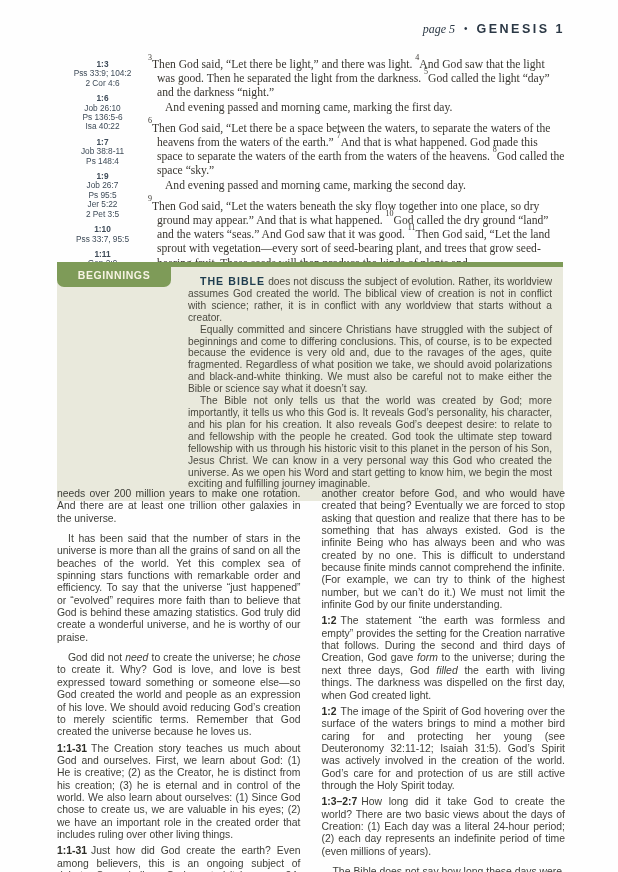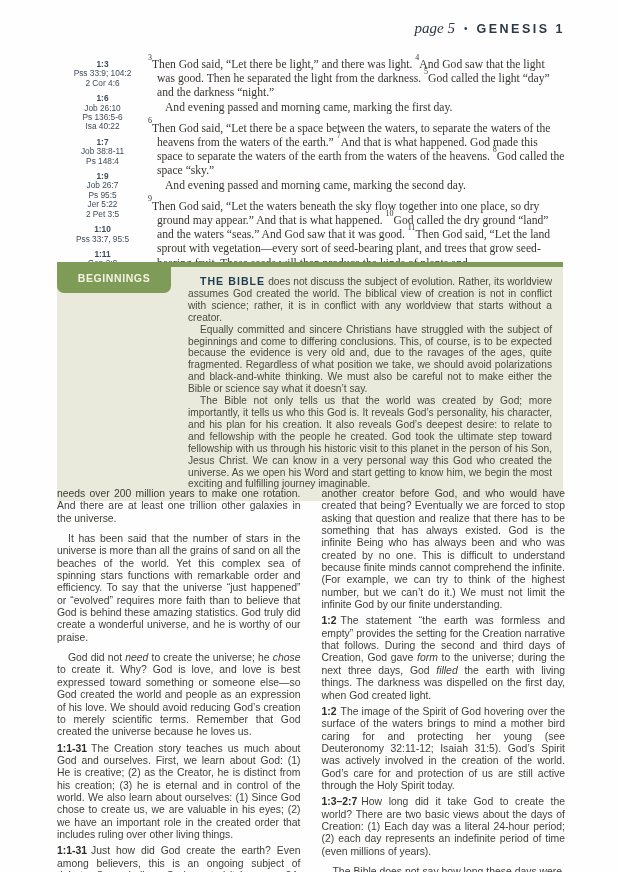--- a/index.html
+++ b/index.html
@@ -7,21 +7,21 @@
   .page {
     position:relative; width:618px; height:872px; margin:0 auto;
     background:#fefefe; overflow:hidden;
     font-family:"Liberation Sans", sans-serif; color:#3e3e38;
   }
   
   .header {
     position:absolute; top:19px; left:57px; right:53px;
     text-align:right; color:#2b3845; white-space:nowrap;
   }
-  .page-num { font-family:"Liberation Serif", serif; font-style:italic; font-size:15px;margin-top:14px; }
+  .page-num { font-family:"Liberation Serif", serif; font-style:italic; font-size:12px;margin-top:14px; }
   .hdr-dot { font-size:10px; margin:0 9px; position:relative; top:-1px; }
   .book { font-weight:bold; font-size:12.5px; letter-spacing:2.5px; }
   
   .scripture {
     position:absolute; top:58px; left:57px; right:53px;
     display:flex; align-items:flex-start;
   }
   .refs-col { width:91px; flex:0 0 91px; padding-top:2px; }
   .ref-group { margin-bottom:6px; font-size:8.3px; line-height:9.4px; color:#3d4a57;text-align:center; }
   .ref-verse { font-weight:bold; }
@@ -31,21 +31,21 @@
     line-height:14.2px; color:#38352f;
   }
   .verse-para { margin-bottom:7px; }
   .vp-text { padding-left:9px; text-indent:-9px; }
   .refrain { padding-left:17px; }
   .verses-col sup { font-size:8px; line-height:0; position:relative; top:-3.5px; font-weight:normal; }
   
   .feature-box { position:absolute; top:262px; left:57px; right:55px; }
   .box-topbar { height:5px; background:#7e9b58; }
   .box-label {
-    position:absolute; top:0; left:0; width:114px; height:31px;
+    position:absolute; top:0; left:0; width:114px; height:25px;
     background:#7e9b58; color:#f7f3e3; font-weight:bold; font-size:10.5px;
     letter-spacing:0.6px; display:flex; align-items:center; justify-content:center;
     border-radius:0 0 7px 7px;
   }
   .box-body {
     background:#e9e9dc; padding:9px 11px 11px 131px;
     font-size:10.2px; line-height:11.9px; color:#4b4a40; text-align:justify;
   }
   .box-body p.ind { text-indent:12px; }
   .lead { font-weight:bold; color:#1e3c4e; letter-spacing:1px; font-size:10.6px;margin-left:12px; }

